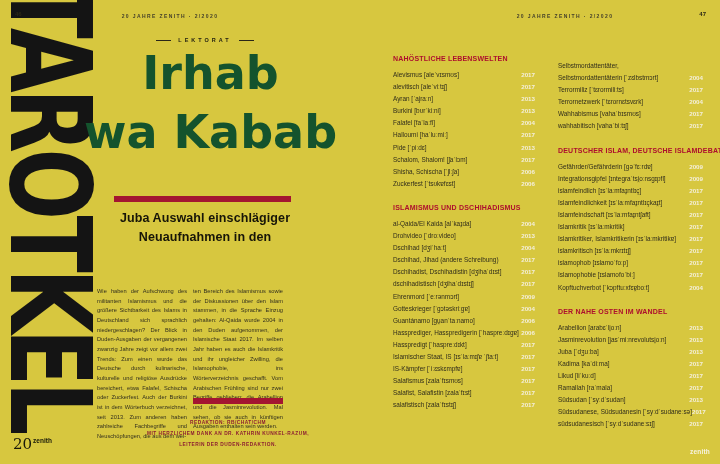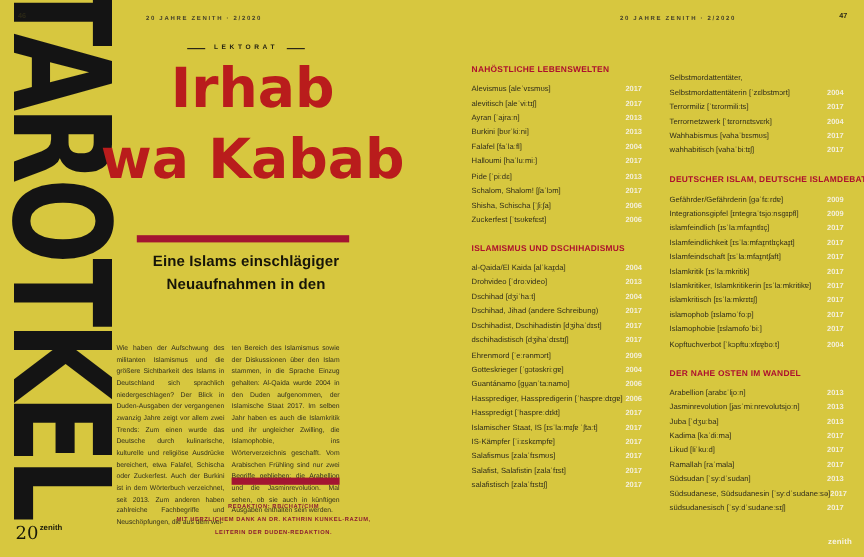--- a/index.html
+++ b/index.html
@@ -26,21 +26,21 @@
   #rh-left{left:90px;}
   #rh-right{left:485px;}
   .kicker-row{
     position:absolute;left:130px;top:37px;width:150px;z-index:2;
     display:flex;align-items:center;justify-content:center;gap:7px;
   }
   .kicker-line{width:15px;height:1px;background:#2a2717;}
   .kicker{font-size:5.5px;font-weight:bold;letter-spacing:3px;color:#1f1d10;}
   .headline{
     position:absolute;left:58px;top:44px;width:305px;z-index:3;
-    text-align:center;color:#b91c1c;
+    text-align:center;color:#14532d;
     font-family:"DejaVu Sans",sans-serif;font-weight:800;
     font-size:46px;line-height:59px;letter-spacing:0px;
   }
   .rule-red{position:absolute;background:#a31531;z-index:2;}
   #rule-subtitle{left:114px;top:196px;width:177px;height:6px;}
   #rule-col2{left:193px;top:398px;width:90px;height:6px;}
   .subtitle{
     position:absolute;left:85px;top:209px;width:240px;z-index:2;
     text-align:center;font-weight:bold;font-size:12.5px;line-height:19px;
     color:#171508;letter-spacing:0.1px;
@@ -98,21 +98,21 @@
 </div>
 
 <div class="headline">
   <div>Irhab</div>
   <div>wa Kabab</div>
 </div>
 
 <div class="rule-red" id="rule-subtitle"></div>
 
 <div class="subtitle">
-  <div>Eine Islams einschlägiger</div>
+  <div>Juba Auswahl einschlägiger</div>
   <div>Neuaufnahmen in den</div>
 </div>
 
 <div class="bodycol" id="bodycol1">Wie haben der Aufschwung des militanten Islamismus und die größere Sichtbarkeit des Islams in Deutschland sich sprachlich niedergeschlagen? Der Blick in Duden-Ausgaben der vergangenen zwanzig Jahre zeigt vor allem zwei Trends: Zum einen wurde das Deutsche durch kulinarische, kulturelle und religiöse Ausdrücke bereichert, etwa Falafel, Schischa oder Zuckerfest. Auch der Burkini ist in dem Wörterbuch verzeichnet, seit 2013. Zum anderen haben zahlreiche Fachbegriffe und Neuschöpfungen, die aus dem wei-</div>
 <div class="bodycol" id="bodycol2">ten Bereich des Islamismus sowie der Diskussionen über den Islam stammen, in die Sprache Einzug gehalten: Al-Qaida wurde 2004 in den Duden aufgenommen, der Islamische Staat 2017. Im selben Jahr haben es auch die Islamkritik und ihr ungleicher Zwilling, die Islamophobie, ins Wörterverzeichnis geschafft. Vom Arabischen Frühling sind nur zwei Begriffe geblieben: die Arabellion und die Jasminrevolution. Mal sehen, ob sie auch in künftigen Ausgaben enthalten sein werden.</div>
 
 <div class="rule-red" id="rule-col2"></div>
 
 <div class="credits">
   <div>REDAKTION: RB/CHAT/CHM</div>

